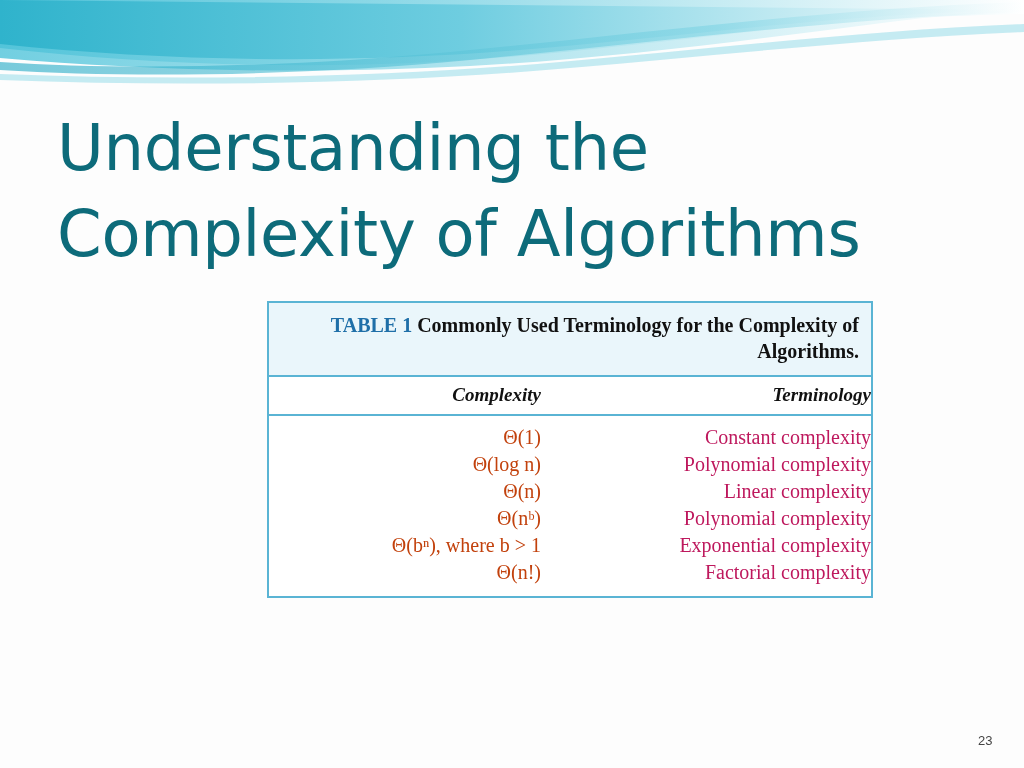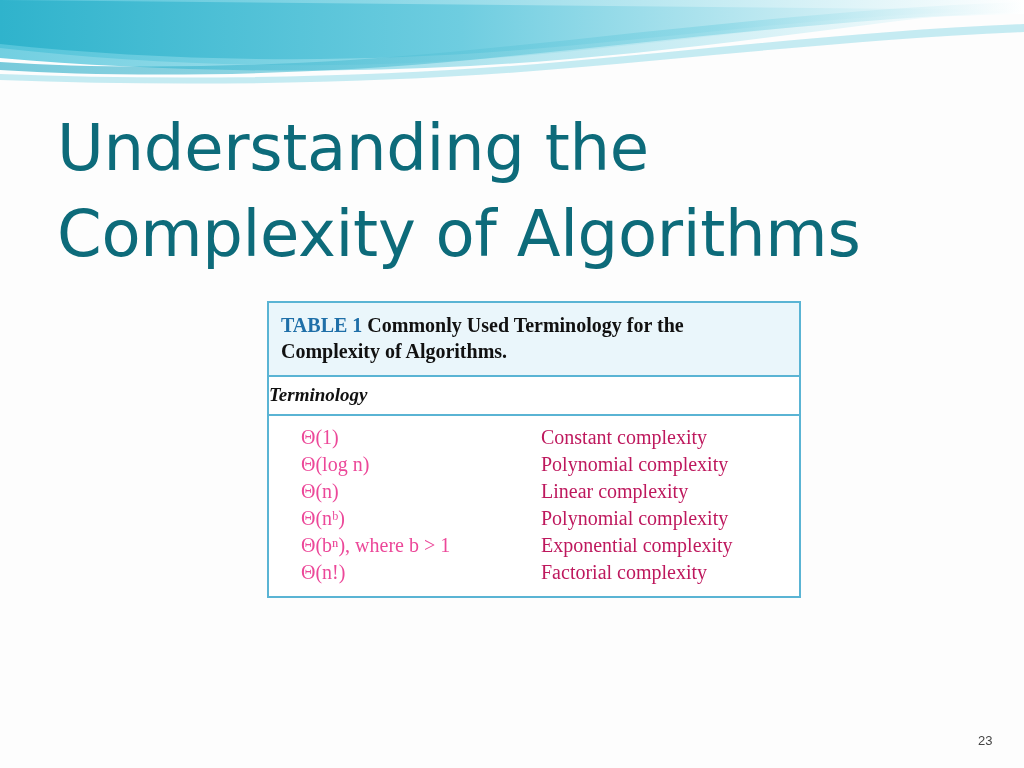--- a/index.html
+++ b/index.html
@@ -41,25 +41,26 @@
     font-family: "DejaVu Sans", sans-serif;
     font-weight: 400;
     letter-spacing: -0.3px;
   }
 
   
   #figure {
     position: absolute;
     left: 267px;
     top: 301px;
-    width: 534px;
+    width: 606px;
     border: 2px solid #5ab4d4;
     background: #ffffff;
     box-sizing: border-box;
     font-family: "Liberation Serif", serif;
+    text-align: right;
   }
   #figure-caption {
     background: #eaf6fb;
     padding: 10px 12px 11px 12px;
     font-size: 20px;
     font-weight: bold;
     color: #111;
     line-height: 1.28;
     border-bottom: 2px solid #5ab4d4;
   }
@@ -93,21 +94,21 @@
   .trow {
     display: flex;
     align-items: baseline;
     padding: 2px 0;
   }
   .trow .col1 {
     width: 272px;
     padding-left: 32px;
     box-sizing: border-box;
     font-size: 20px;
-    color: #ec4899;
+    color: #c2410c;
     white-space: nowrap;
     font-family: Liberation Serif, serif;
   }
   .trow .col2 {
     flex: 1;
     font-size: 20px;
     color: #be185d;
     white-space: nowrap;
   }
 
@@ -153,20 +154,21 @@
 <h1 id="title">Understanding the Complexity of Algorithms</h1>
 
 <div id="figure">
 
   <div id="figure-caption">
     <span class="tablelabel">TABLE 1</span>
     <span>Commonly Used Terminology for the Complexity of Algorithms.</span>
   </div>
 
   <div class="thead-row">
+    <div class="col1">Complexity</div>
     <div class="col2">Terminology</div>
   </div>
 
   <div id="tbody">
     <div class="trow">
       <div class="col1">Θ(1)</div>
       <div class="col2">Constant complexity</div>
     </div>
     <div class="trow">
       <div class="col1">Θ(log n)</div>

